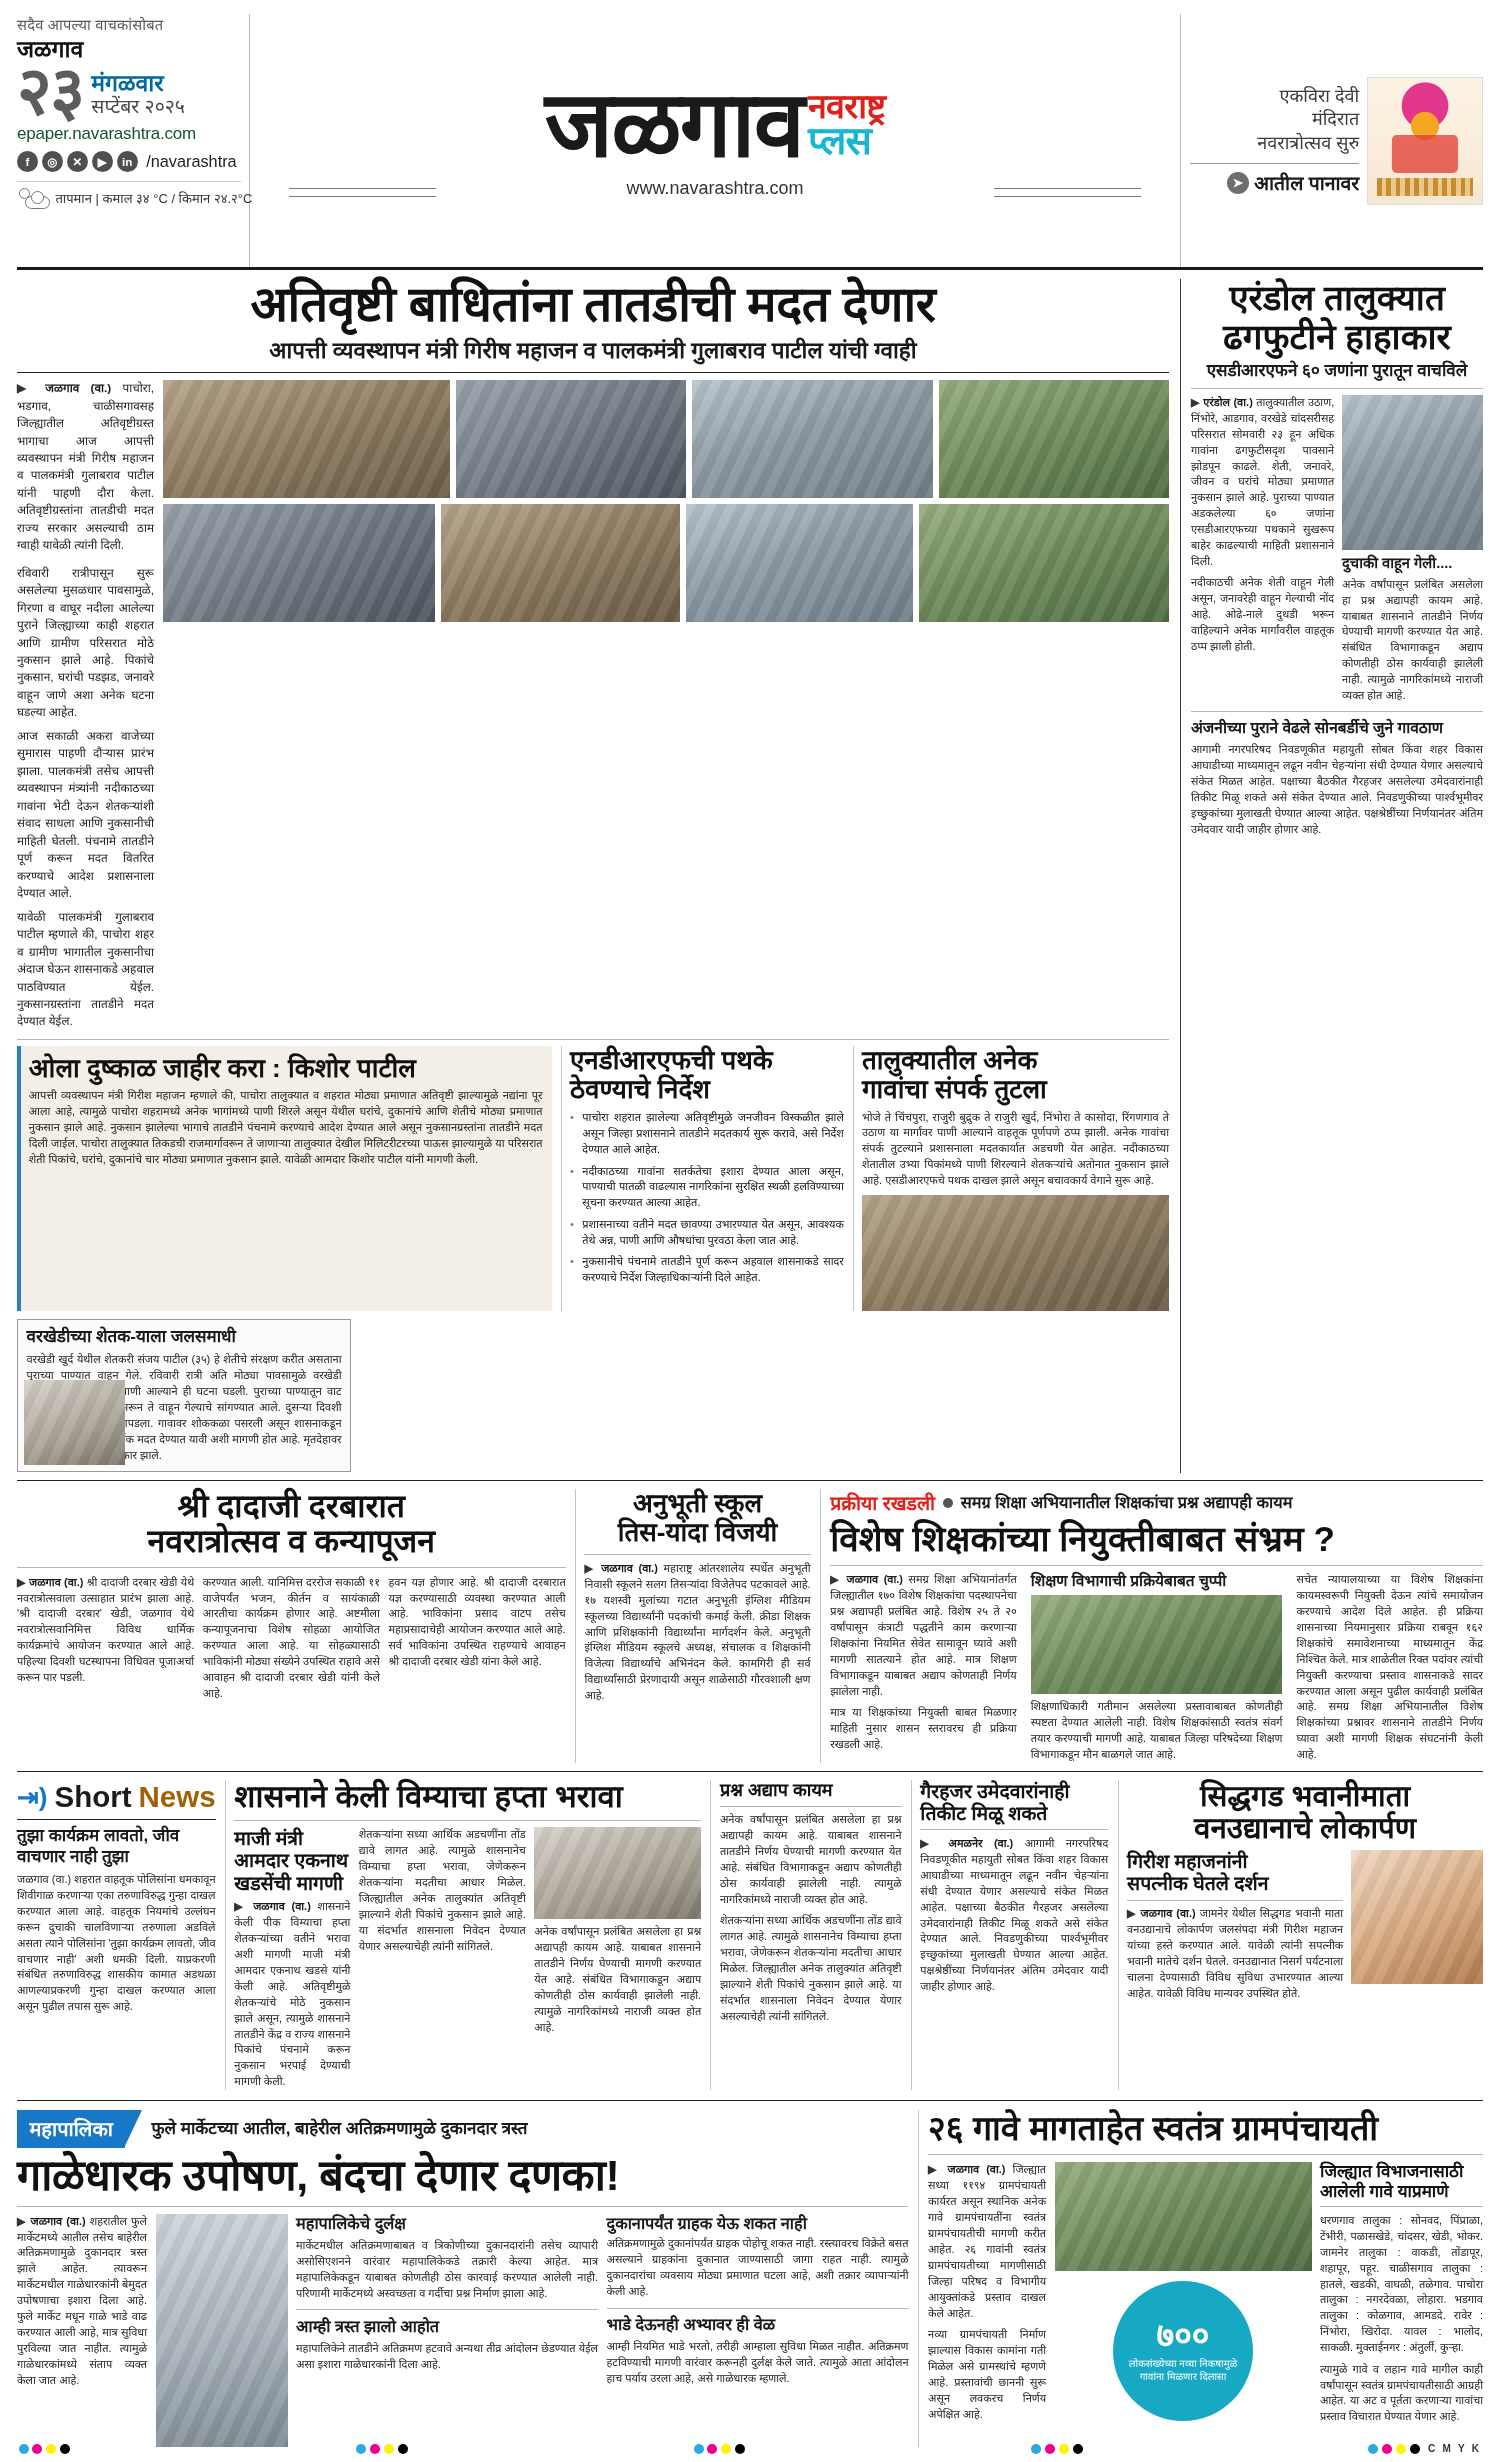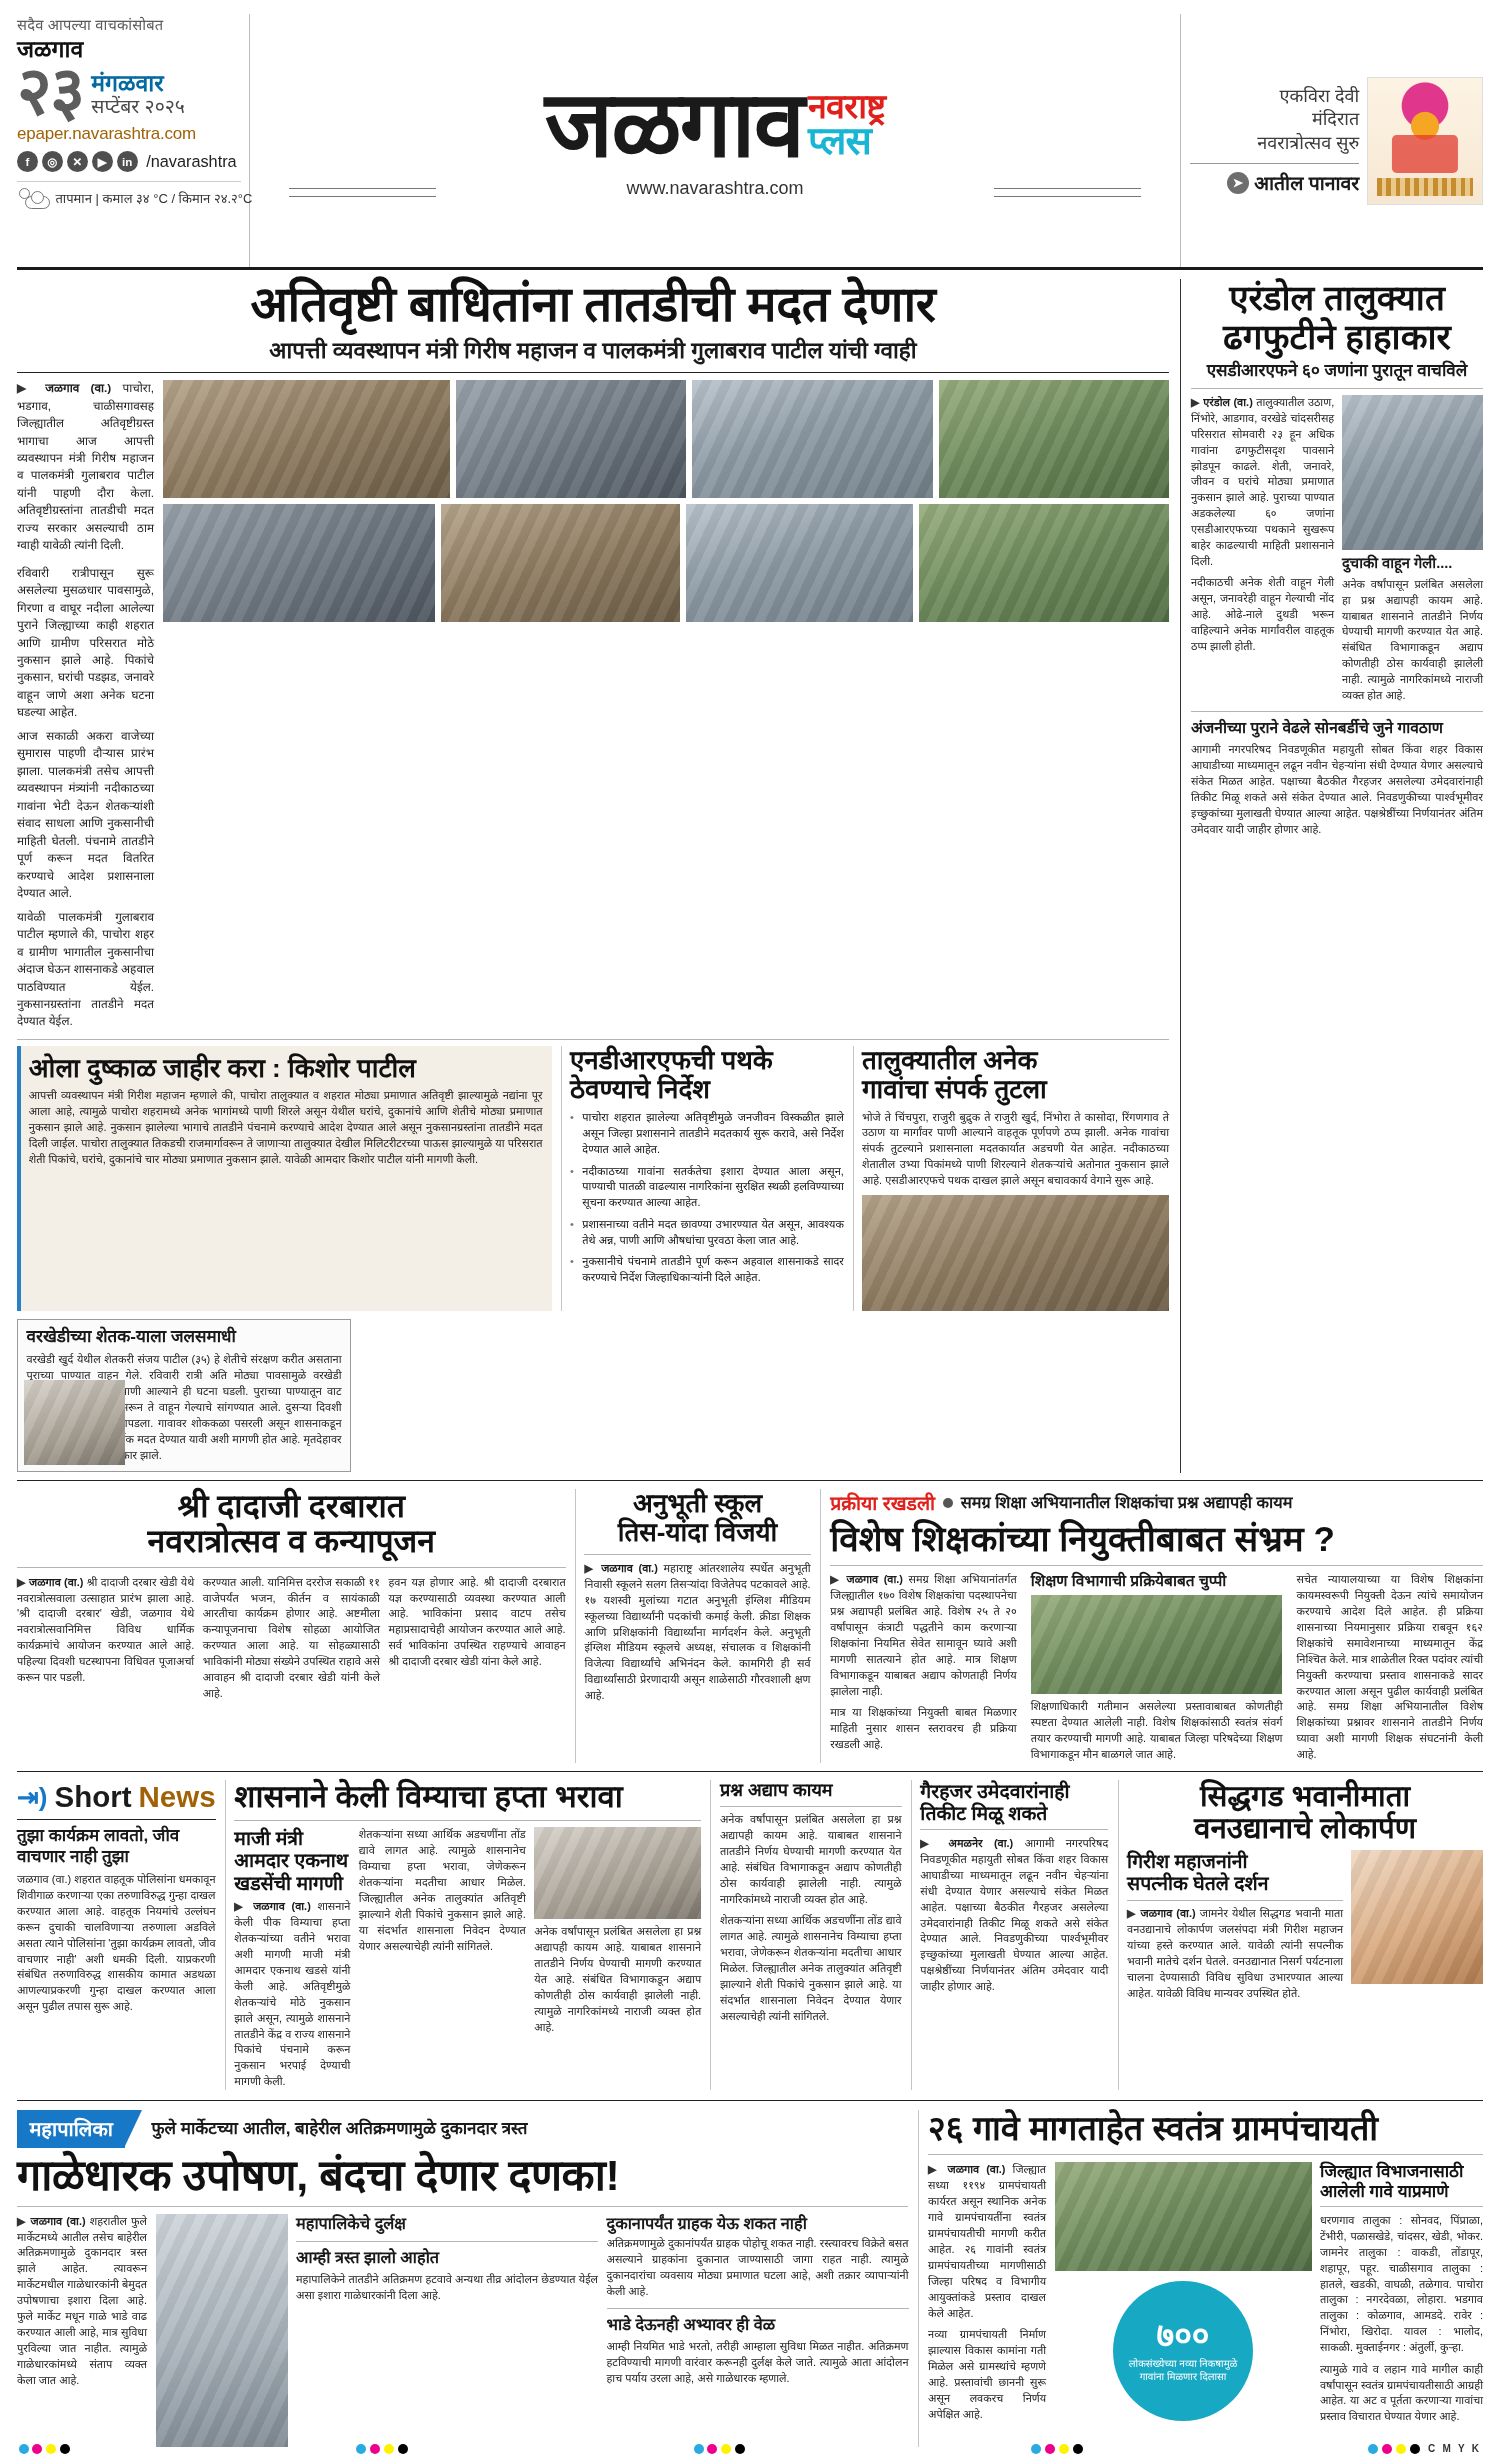--- a/index.html
+++ b/index.html
@@ -15,21 +15,21 @@
   
   .masthead { display: flex; align-items: stretch; height: 256px; border-bottom: 3.9px solid #1a1a1a; }
   .mh-left { width: 233px; border-right: 1.6px solid #bbb; padding-right: 7.8px; display:flex; flex-direction:column; }
   .tagline { font-size: 14.7px; color: #5a5a5a; letter-spacing: 0.2px; margin-bottom: 3.1px; }
   .city-sm { font-size: 23px; font-weight: 700; color:#111; line-height:1.05; margin-bottom:1.6px;}
   .dateblock { display: flex; align-items: flex-start; gap: 7.8px; margin-top: 1.6px; }
   .daynum { font-size: 67px; font-weight: 800; color: #5d5d5d; line-height: .82; letter-spacing: -1.6px; }
   .dayinfo { padding-top: 6.2px; }
   .weekday { font-size: 23px; font-weight: 700; color: #0369a1; line-height: 1.05; }
   .monthyear { font-size: 19.4px; color: #4a4a4a; line-height: 1.1; margin-top: 1.6px;}
-  .epaper { font-size: 17px; color: #a16207; margin-top: 4.7px; letter-spacing: -0.2px;}
+  .epaper { font-size: 17px; color: #14532d; margin-top: 4.7px; letter-spacing: -0.2px;}
   .socialrow { display: flex; align-items: center; gap: 3.9px; margin-top: 7px; }
   .sicon { width: 21px; height: 21px; border-radius: 50%; background: #4f4f4f; display: inline-flex; align-items: center; justify-content: center; color: #fff; font-size: 11.6px; font-weight: 700; }
   .shandle { font-size: 16.3px; color: #222; margin-left: 4.7px; }
   .weather { display: flex; align-items: center; gap: 5.4px; margin-top: 8.5px; border-top: 0.8px solid #ccc; padding-top: 5.4px; }
   .wicon { width: 33px; height: 22px; position: relative; flex: 0 0 auto; }
   .wicon .sun { position: absolute; left: 1.6px; top: 0.8px; width: 11.6px; height: 11.6px; border-radius: 50%; border: 1.6px solid #777; }
   .wicon .cloud { position: absolute; right: 0; bottom: 0; width: 25px; height: 13px; background: #fff; border: 1.6px solid #777; border-radius: 8.5px; }
   .wicon .cloud:before { content:""; position:absolute; left:4.7px; top:-6.2px; width:11.6px; height:11.6px; border-radius:50%; border:1.6px solid #777; background:#fff;}
   .wtext { font-size: 13px; color: #333; white-space: nowrap; }
 
@@ -432,20 +432,21 @@
           <p class="body-txt sm">
             <span class="bullet-tri">▶ </span><span class="dateline">जळगाव (वा.)</span>
             <span>शहरातील फुले मार्केटमध्ये आतील तसेच बाहेरील अतिक्रमणामुळे दुकानदार त्रस्त झाले आहेत. त्यावरून मार्केटमधील गाळेधारकांनी बेमुदत उपोषणाचा इशारा दिला आहे. फुले मार्केट मधून गाळे भाडे वाढ करण्यात आली आहे, मात्र सुविधा पुरविल्या जात नाहीत. त्यामुळे गाळेधारकांमध्ये संताप व्यक्त केला जात आहे.</span>
           </p>
         </div>
         <div style="width:132px">
           <div class="photo bldg" style="height:233px"></div>
         </div>
         <div style="flex:1">
           <div class="sub-md" style="font-size:16.3px">महापालिकेचे दुर्लक्ष</div>
+          <p class="body-txt sm" style="margin-top:4.7px">मार्केटमधील अतिक्रमणाबाबत व त्रिकोणीच्या दुकानदारांनी तसेच व्यापारी असोसिएशनने वारंवार महापालिकेकडे तक्रारी केल्या आहेत. मात्र महापालिकेकडून याबाबत कोणतीही ठोस कारवाई करण्यात आलेली नाही. परिणामी मार्केटमध्ये अस्वच्छता व गर्दीचा प्रश्न निर्माण झाला आहे.</p>
           <div class="rule-thin" style="margin:7.8px 0 6.2px"></div>
           <div class="sub-md" style="font-size:16.3px">आम्ही त्रस्त झालो आहोत</div>
           <p class="body-txt sm" style="margin-top:4.7px">महापालिकेने तातडीने अतिक्रमण हटवावे अन्यथा तीव्र आंदोलन छेडण्यात येईल असा इशारा गाळेधारकांनी दिला आहे.</p>
         </div>
         <div style="flex:1">
           <div class="sub-md" style="font-size:16.3px">दुकानापर्यंत ग्राहक येऊ शकत नाही</div>
           <p class="body-txt sm" style="margin-top:3px">अतिक्रमणामुळे दुकानांपर्यंत ग्राहक पोहोचू शकत नाही. रस्त्यावरच विक्रेते बसत असल्याने ग्राहकांना दुकानात जाण्यासाठी जागा राहत नाही. त्यामुळे दुकानदारांचा व्यवसाय मोठ्या प्रमाणात घटला आहे, अशी तक्रार व्यापाऱ्यांनी केली आहे.</p>
           <div class="rule-thin" style="margin:7.8px 0 6.2px"></div>
           <div class="sub-md" style="font-size:16.3px">भाडे देऊनही अभ्यावर ही वेळ</div>
           <p class="body-txt sm" style="margin-top:4.7px">आम्ही नियमित भाडे भरतो, तरीही आम्हाला सुविधा मिळत नाहीत. अतिक्रमण हटविण्याची मागणी वारंवार करूनही दुर्लक्ष केले जाते. त्यामुळे आता आंदोलन हाच पर्याय उरला आहे, असे गाळेधारक म्हणाले.</p>

